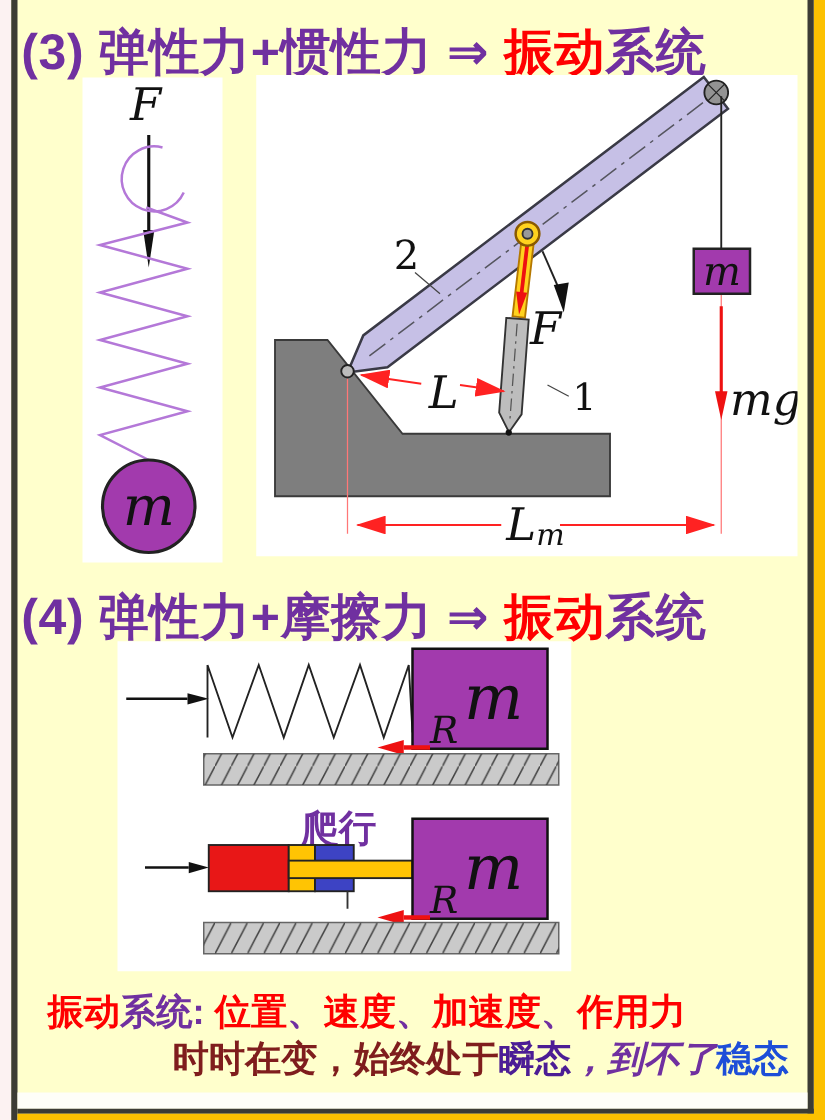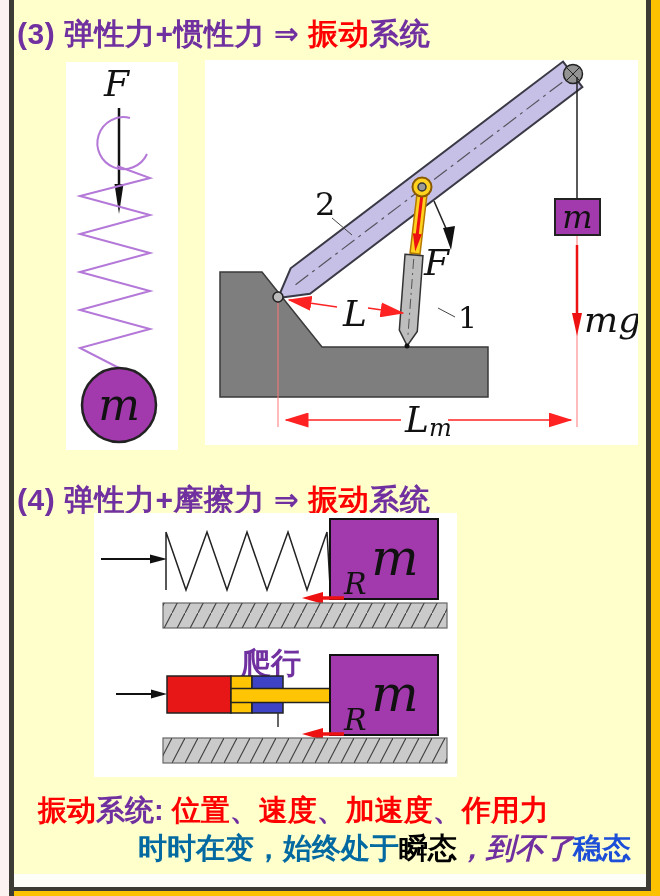--- a/index.html
+++ b/index.html
@@ -8,23 +8,23 @@
   .abs{position:absolute;}
   
   .strip-left{left:0;top:0;width:9px;height:896px;background:#FCF2F2;}
   .border-left{left:9px;top:0;width:5px;height:896px;background:#3C3C34;}
   .border-right{left:646px;top:0;width:5px;height:891px;background:#3C3C34;}
   .strip-right{left:651px;top:0;width:9px;height:896px;background:#FCC101;}
   .strip-bottom-white{left:14px;top:874px;width:632px;height:13px;background:#FEFEF8;}
   .border-bottom{left:14px;top:887px;width:637px;height:4px;background:#3C3C34;}
   .strip-bottom-gold{left:14px;top:891px;width:646px;height:5px;background:#FCC101;}
   
-  .title{left:17px;font-size:30px;font-weight:bold;letter-spacing:0.5px;white-space:nowrap;}
+  .title{left:17px;font-size:40px;font-weight:bold;letter-spacing:0.5px;white-space:nowrap;}
   .title3{top:14px;}
-  .title4{top:480px;}
+  .title4{top:466px;}
   
   .panel{background:#FFFFFF;}
   .panel-spring{left:66px;top:62px;width:112px;height:388px;}
   .panel-crank{left:205px;top:60px;width:433px;height:385px;}
   .panel-friction{left:94px;top:513px;width:363px;height:264px;}
   
   .footer{left:14px;top:791px;width:640px;font-size:29px;font-weight:bold;line-height:38px;padding-left:24px;}
   .footer .line2{margin-left:100px;}
   .footer span,.title span{white-space:pre;}
   
@@ -162,16 +162,16 @@
       <text class="sym" x="250" y="217" font-size="30">R</text>
       <line x1="250" y1="221" x2="229" y2="221" stroke="#E11" stroke-width="3.5"></line>
       <polygon points="229,215 229,227 208,221" fill="#E11"></polygon>
       <rect x="69" y="225" width="284" height="25" fill="#CACACA" stroke="#666" stroke-width="1.2"></rect>
       <rect x="69" y="225" width="284" height="25" fill="url(#hatch4)" stroke="none"></rect>
     </svg>
   </div>
 
   <div class="abs footer">
     <div class="line1"><span style="color: rgb(255, 0, 0);">振动</span><span style="color: rgb(112, 48, 160);">系统: </span><span style="color: rgb(255, 0, 0);">位置</span><span style="color: rgb(112, 48, 160);">、</span><span style="color: rgb(255, 0, 0);">速度</span><span style="color: rgb(112, 48, 160);">、</span><span style="color: rgb(255, 0, 0);">加速度</span><span style="color: rgb(112, 48, 160);">、</span><span style="color: rgb(255, 0, 0);">作用力</span></div>
-    <div class="line2"><span style="color: #0369a1;">时时在变，始终处于</span><span style="color: #000000;">瞬态</span><span style="color: rgb(112, 48, 160); font-style: italic;">，到不了</span><span style="color: #1d4ed8;">稳态</span></div>
+    <div class="line2"><span style="color: #7f1d1d;">时时在变，始终处于</span><span style="color: #4c1d95;">瞬态</span><span style="color: rgb(112, 48, 160); font-style: italic;">，到不了</span><span style="color: #1d4ed8;">稳态</span></div>
   </div>
 
 </div>
 
 </body></html>

